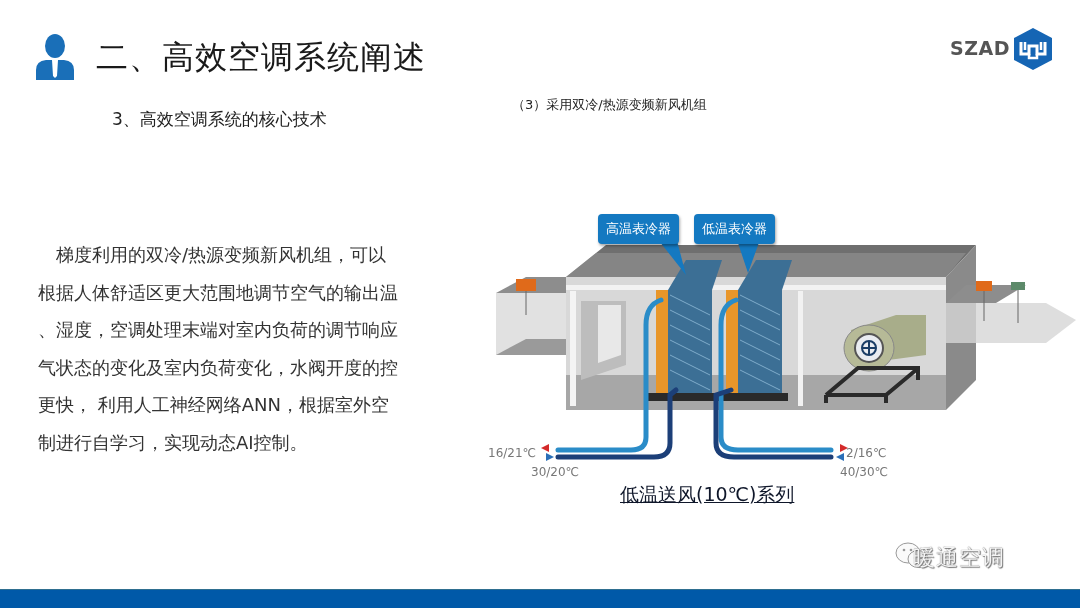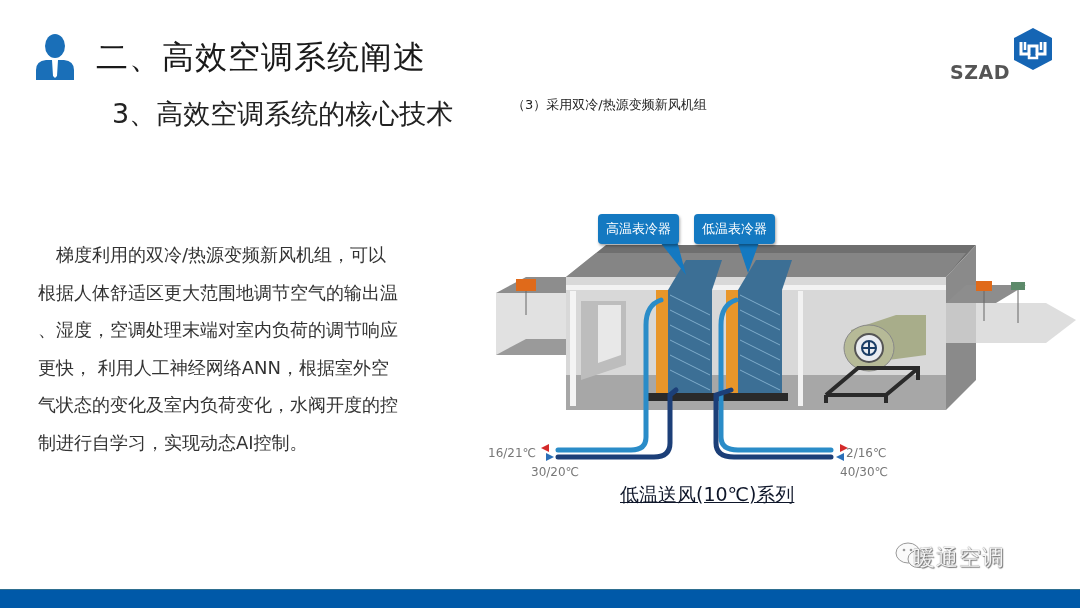--- a/index.html
+++ b/index.html
@@ -1,21 +1,21 @@
 <!DOCTYPE html>
 <html><head>
 <meta charset="utf-8">
 <style>
   html,body{margin:0;padding:0;}
   body{width:1080px;height:608px;position:relative;overflow:hidden;background:#ffffff;font-family:"DejaVu Sans","Liberation Sans",sans-serif;color:#222;}
   .abs{position:absolute;}
   .title{left:96px;top:36px;font-size:32px;color:#1a1a1a;letter-spacing:1px;white-space:nowrap;}
-  .subtitle{left:112px;top:96px;font-size:27px;color:#222;white-space:nowrap;}
+  .subtitle{left:112px;top:108px;font-size:17px;color:#222;white-space:nowrap;}
   .section{left:512px;top:96px;font-size:13px;color:#222;white-space:nowrap;}
-  .logo-text{left:950px;top:37px;font-size:19px;font-weight:bold;color:#555;letter-spacing:0.5px;margin-top:24px;}
+  .logo-text{left:950px;top:37px;font-size:19px;font-weight:bold;color:#555;letter-spacing:0.5px;}
   .body-text{left:38px;top:236px;width:420px;font-size:18px;line-height:37.5px;color:#333;}
   .body-text p{margin:0;}
   .callout{background:#1479c1;color:#fff;font-size:13px;border-radius:4px;padding:6px 8px;box-shadow:1px 2px 3px rgba(0,0,0,0.35);white-space:nowrap;}
   .temp{font-size:12px;color:#777;white-space:nowrap;}
   .caption{left:620px;top:482px;font-size:19px;color:#0f172a;text-decoration:underline;white-space:nowrap;}
   .footer-bar{left:0;top:589px;width:1080px;height:19px;background:#0059a8;border-top:1px solid #2f6f90;}
   .watermark{left:913px;top:543px;font-size:22px;color:#f4f4f4;text-shadow:0 0 1px #555,1px 1px 1px #777;letter-spacing:1px;white-space:nowrap;}
 </style>
 </head>
 <body>
@@ -38,22 +38,22 @@
     <path d="M9 15 V27 H17 V19 H25 V27 H33 V15" fill="none" stroke="#fff" stroke-width="3"></path>
     <path d="M13 15 V23 M29 15 V23" stroke="#fff" stroke-width="2.5"></path>
     <path d="M17 27 V31 H25 V27" fill="none" stroke="#fff" stroke-width="2.5"></path>
   </svg>
 </div>
 
 <div class="abs body-text">
   <p>　梯度利用的双冷/热源变频新风机组，可以</p>
   <p>根据人体舒适区更大范围地调节空气的输出温</p>
   <p>、湿度，空调处理末端对室内负荷的调节响应</p>
+  <p>气状态的变化及室内负荷变化，水阀开度的控</p>
   <p>更快， 利用人工神经网络ANN，根据室外空</p>
-  <p>气状态的变化及室内负荷变化，水阀开度的控</p>
   <p>制进行自学习，实现动态AI控制。</p>
 </div>
 
 <div class="abs" style="left:486px;top:205px;width:594px;height:270px;">
   <svg width="594" height="270" viewBox="0 0 594 270">
 
     <polygon points="10,88 80,88 80,150 10,150" fill="#d4d4d4" opacity="0.7"></polygon>
     <polygon points="10,88 40,72 80,72 80,88" fill="#8d8d8d"></polygon>
     <polygon points="10,150 40,134 80,134 80,150" fill="#9a9a9a"></polygon>
     <rect x="30" y="74" width="20" height="12" fill="#e06a1a"></rect>

